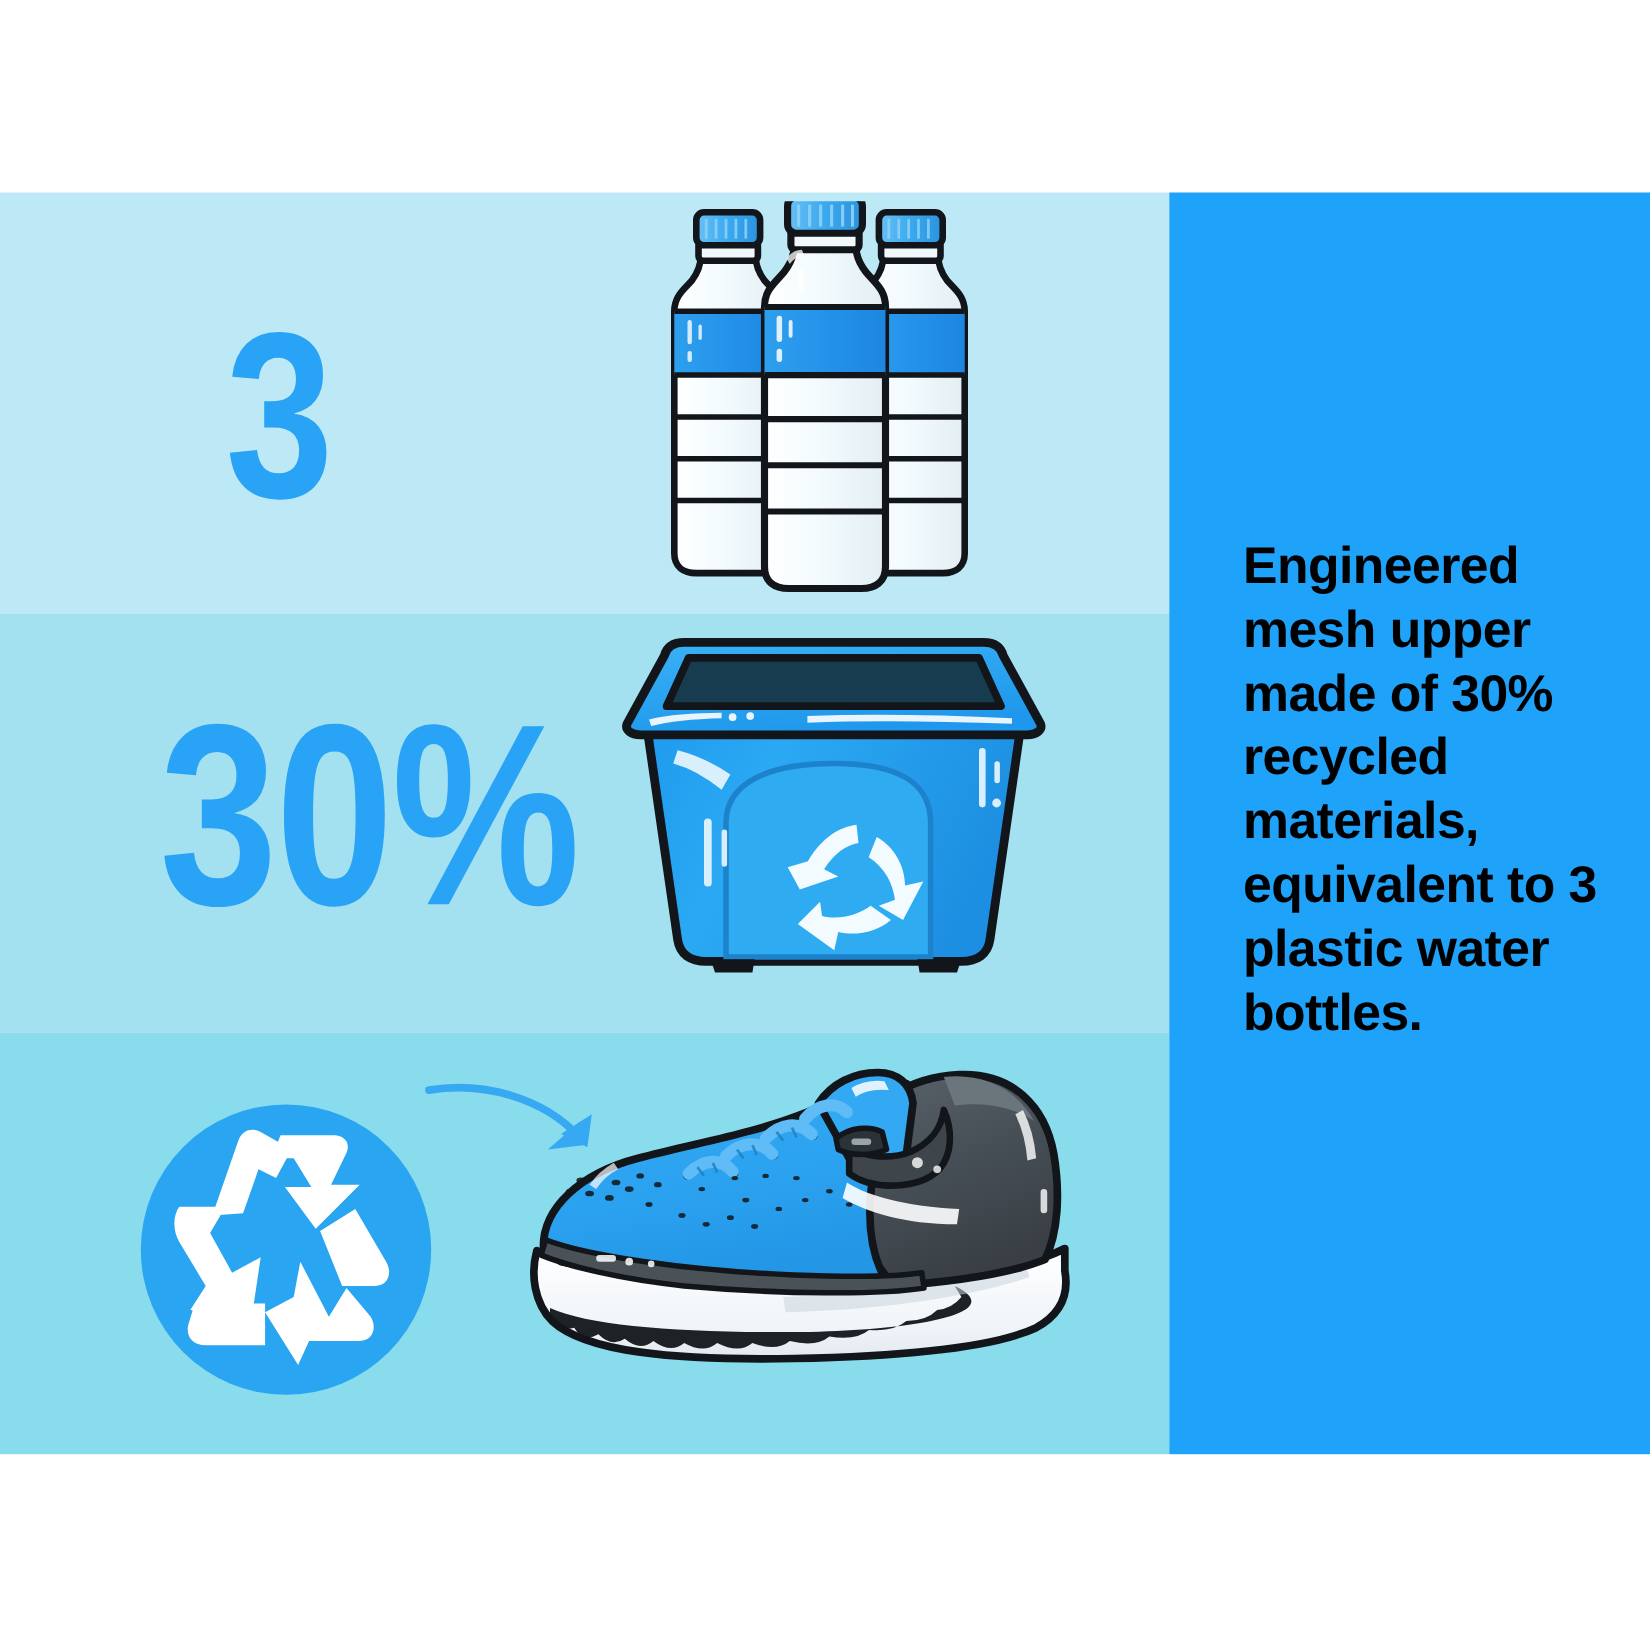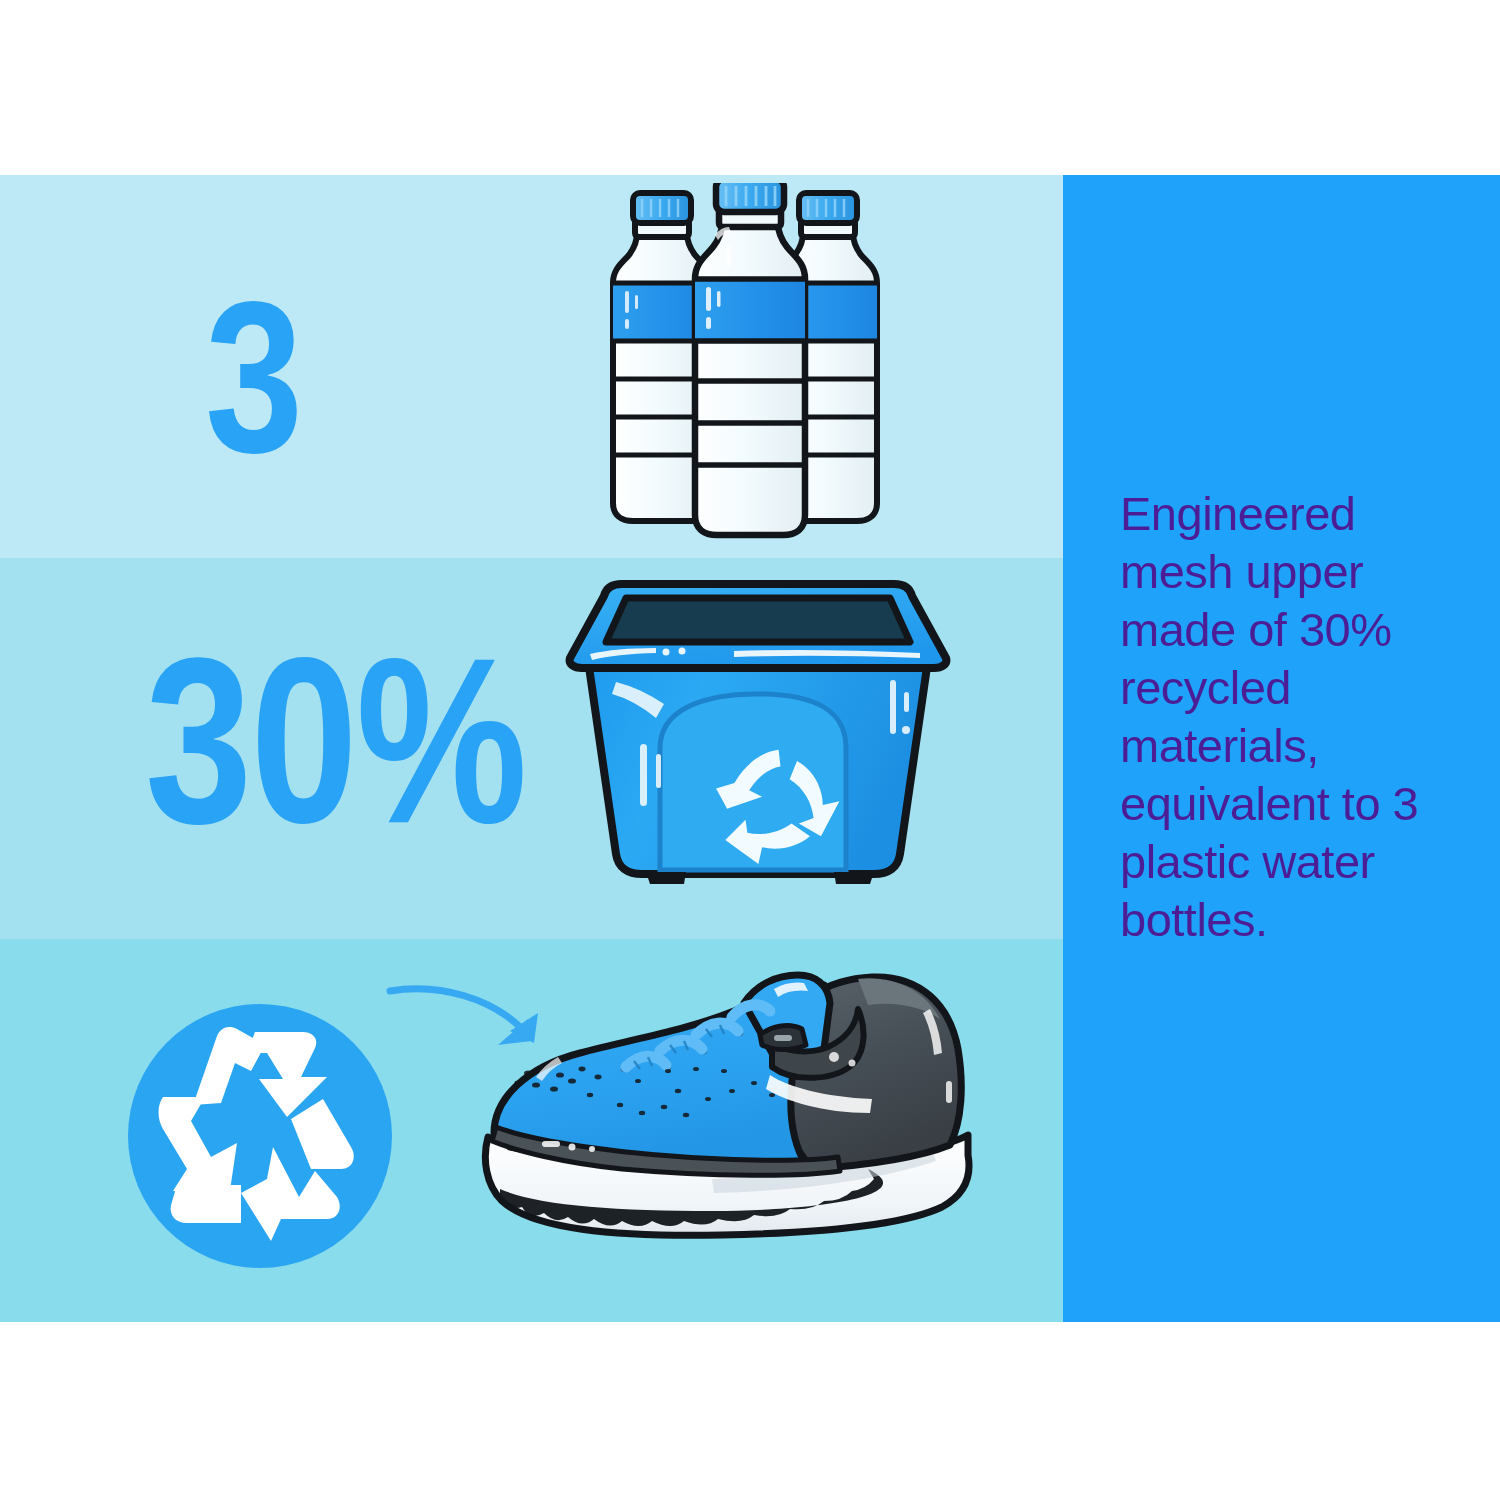--- a/index.html
+++ b/index.html
@@ -76,26 +76,26 @@
   }
   
   #right-col {
     position: relative;
     width: 437px;
     height: 100%;
     background: #1fa2fa;
   }
   #promo-text {
     position: absolute;
-    left: 57px;
+    left: 67px;
     top: 310px;
     width: 360px;
-    color: #4c1d95;
+    color: #000000;
     font-family: "Liberation Sans", sans-serif;
-    font-weight: normal;
+    font-weight: bold;
     font-size: 47px;
     line-height: 58px;
     letter-spacing: -0.5px;
   }
 </style>
 </head>
 <body>
 
 <div id="stage">
 

